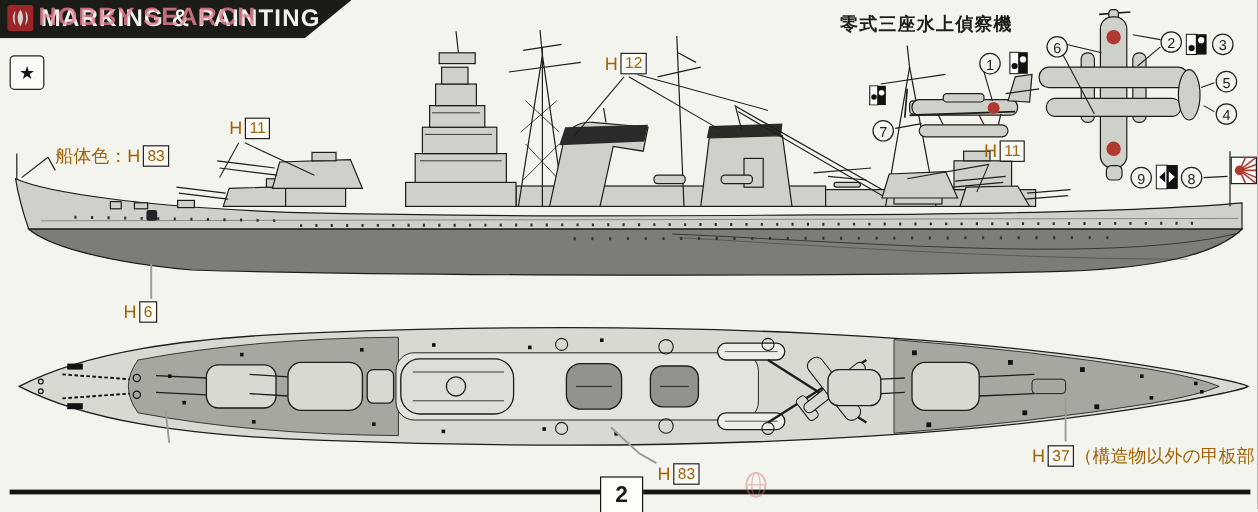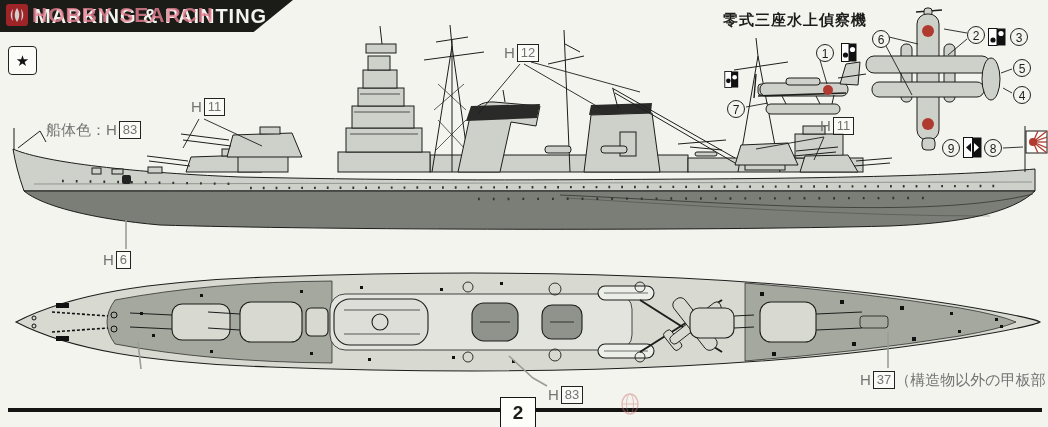--- a/index.html
+++ b/index.html
@@ -13,26 +13,26 @@
     overflow:hidden;font-family:"Liberation Sans","DejaVu Sans",sans-serif;color:var(--ink);}
   #artwork{position:absolute;left:0;top:0;}
   .banner{position:absolute;left:0;top:0;width:302px;height:32px;background:var(--banner);
     clip-path:polygon(0 0,97% 0,84% 100%,0 100%);display:flex;align-items:center;}
   .banner span{font-size:20px;font-weight:bold;letter-spacing:1px;color:#f2f2ee;padding-left:34px;}
   .wm{position:absolute;left:6px;top:3px;display:flex;align-items:center;opacity:.8;z-index:5;}
   .wm-text{font-size:21px;font-weight:bold;letter-spacing:1px;color:var(--wm);margin-left:4px;}
   .starbox{position:absolute;left:8px;top:46px;width:27px;height:27px;border:1.5px solid #222;
     border-radius:4px;background:#fbfbf8;display:flex;align-items:center;justify-content:center;
     font-size:15px;color:#111;}
-  .callout{position:absolute;font-size:15px;white-space:nowrap;color:#737373;}
+  .callout{position:absolute;font-size:15px;white-space:nowrap;color:#a16207;}
   .numbox{display:inline-block;border:1px solid #222;padding:0 3px;margin-left:2px;
     font-size:13px;line-height:16px;vertical-align:1px;background:rgba(255,255,255,.5);}
   .circ{position:absolute;width:18px;height:18px;border:1.4px solid #222;border-radius:50%;
     font-size:12px;line-height:18px;text-align:center;background:var(--paper);box-sizing:border-box;}
-  .sp-title{position:absolute;left:700px;top:11px;width:190px;text-align:center;
+  .sp-title{position:absolute;left:700px;top:11px;width:190px;
     font-size:15px;font-weight:600;letter-spacing:1px;}
   .decal{position:absolute;}
   .pagerule{position:absolute;left:8px;top:408px;width:1034px;height:4px;background:#141412;}
   .pagebox{position:absolute;left:500px;top:397px;width:34px;height:29px;border:1.6px solid #141412;
     background:#fdfdfa;display:flex;align-items:center;justify-content:center;
     font-size:19px;font-weight:bold;}
   .wm-globe{position:absolute;left:620px;top:393px;opacity:.45;}
 </style>
 </head>
 <body>

